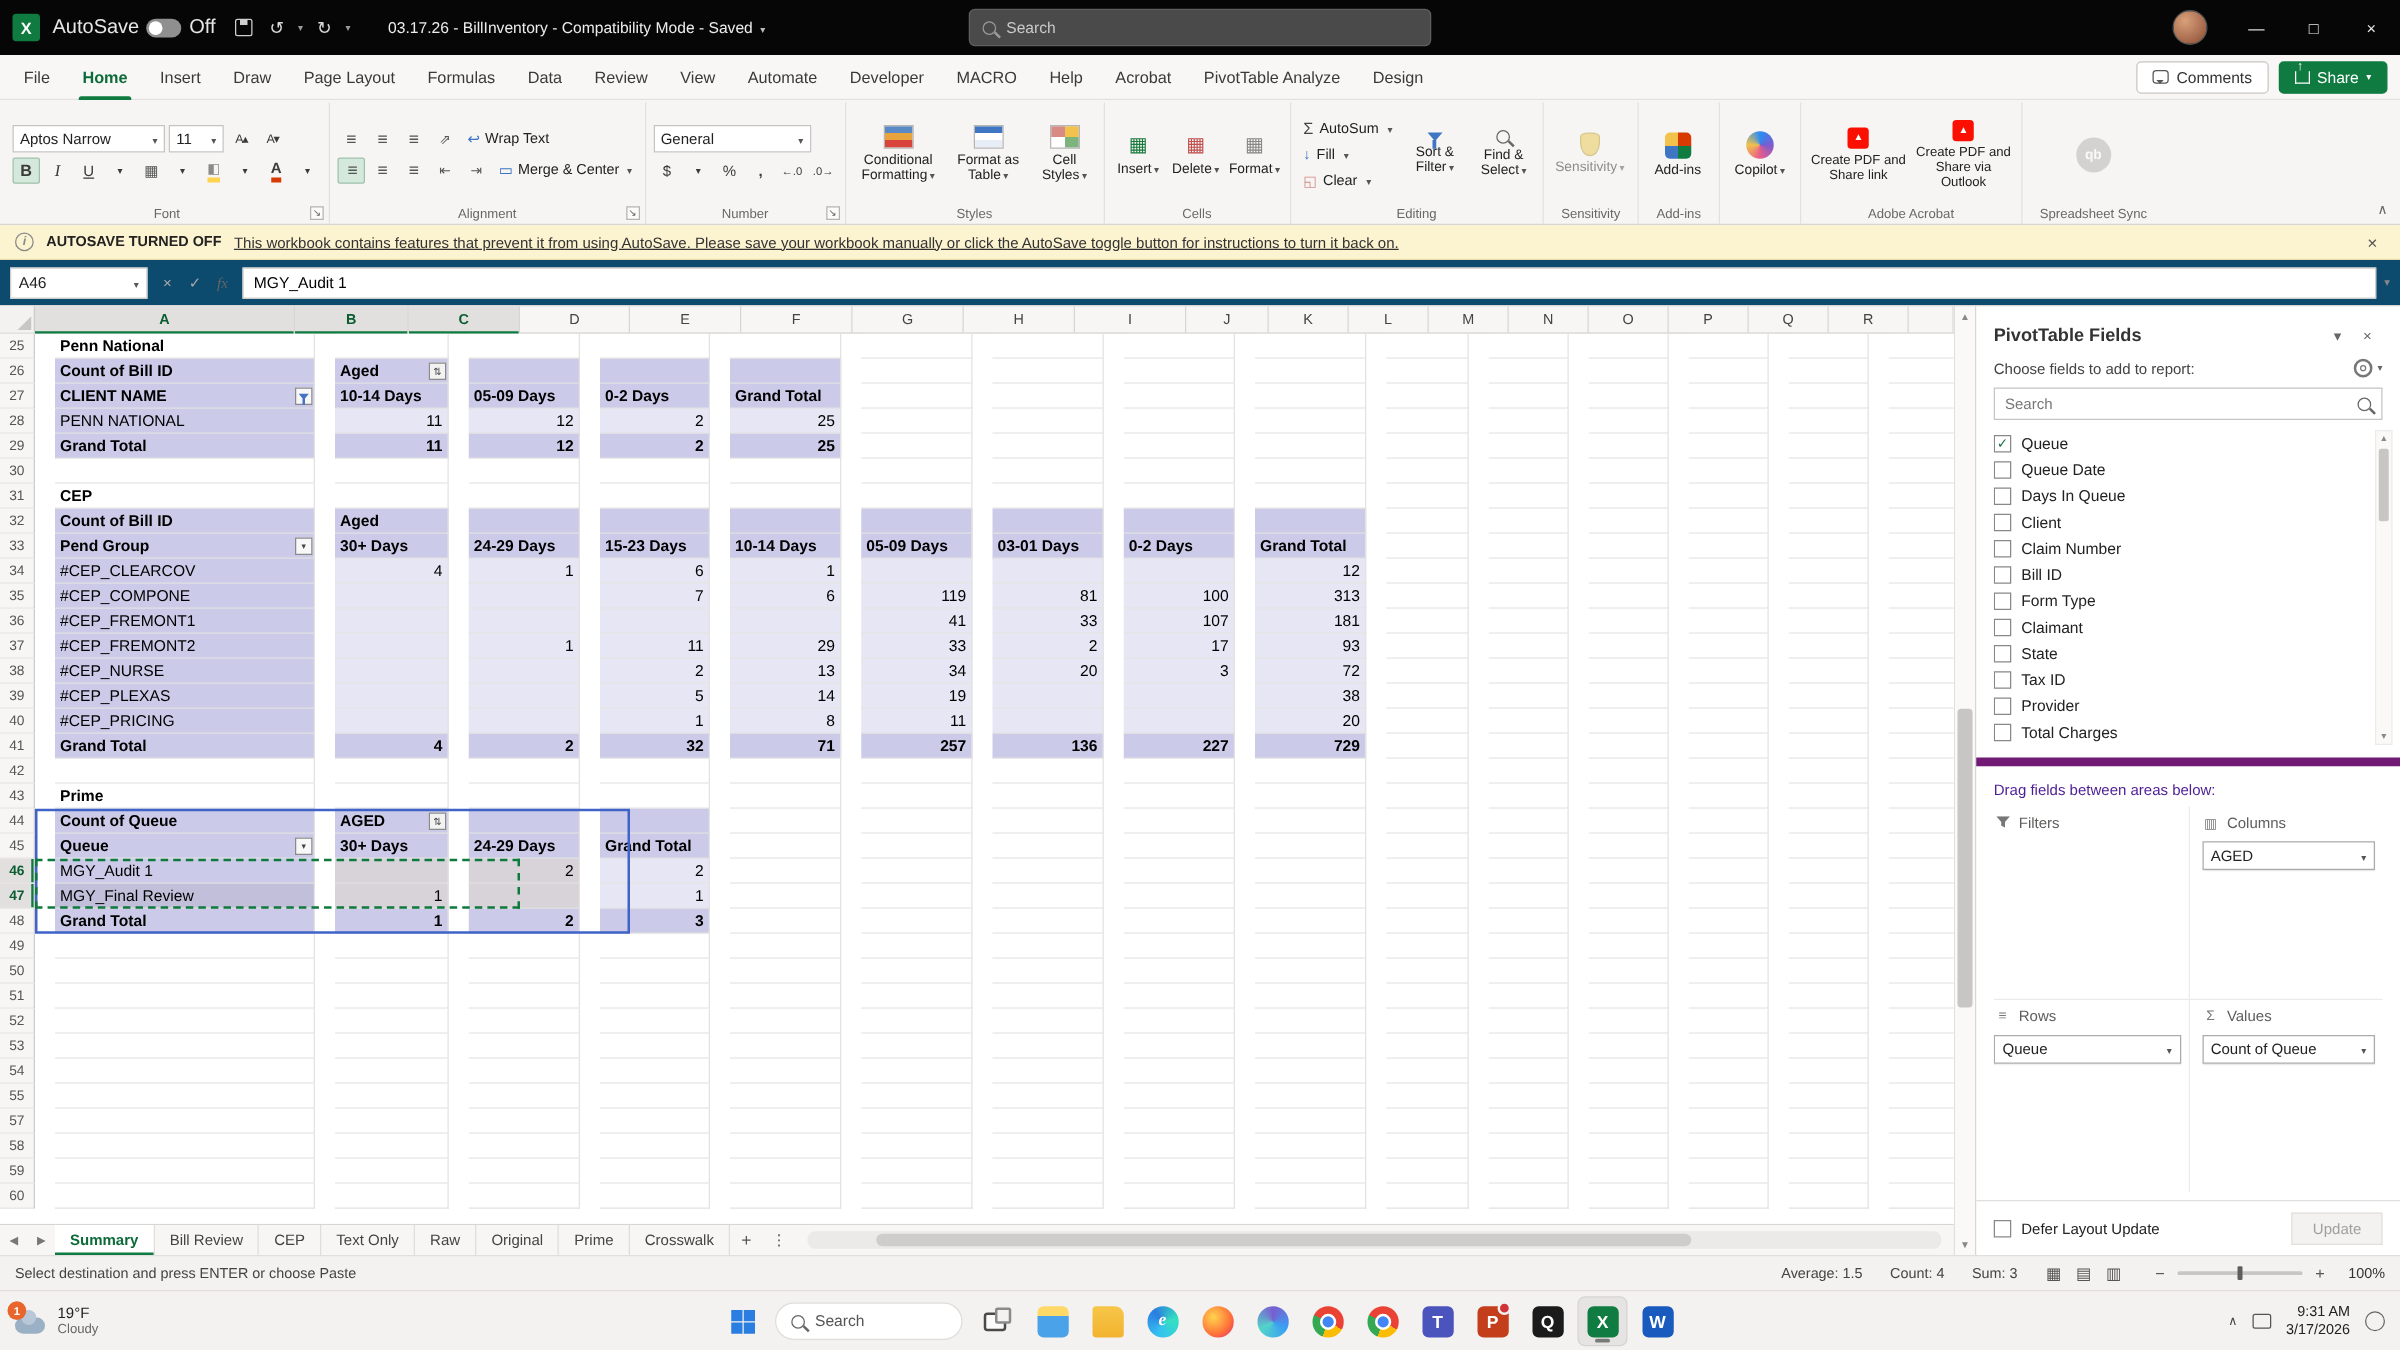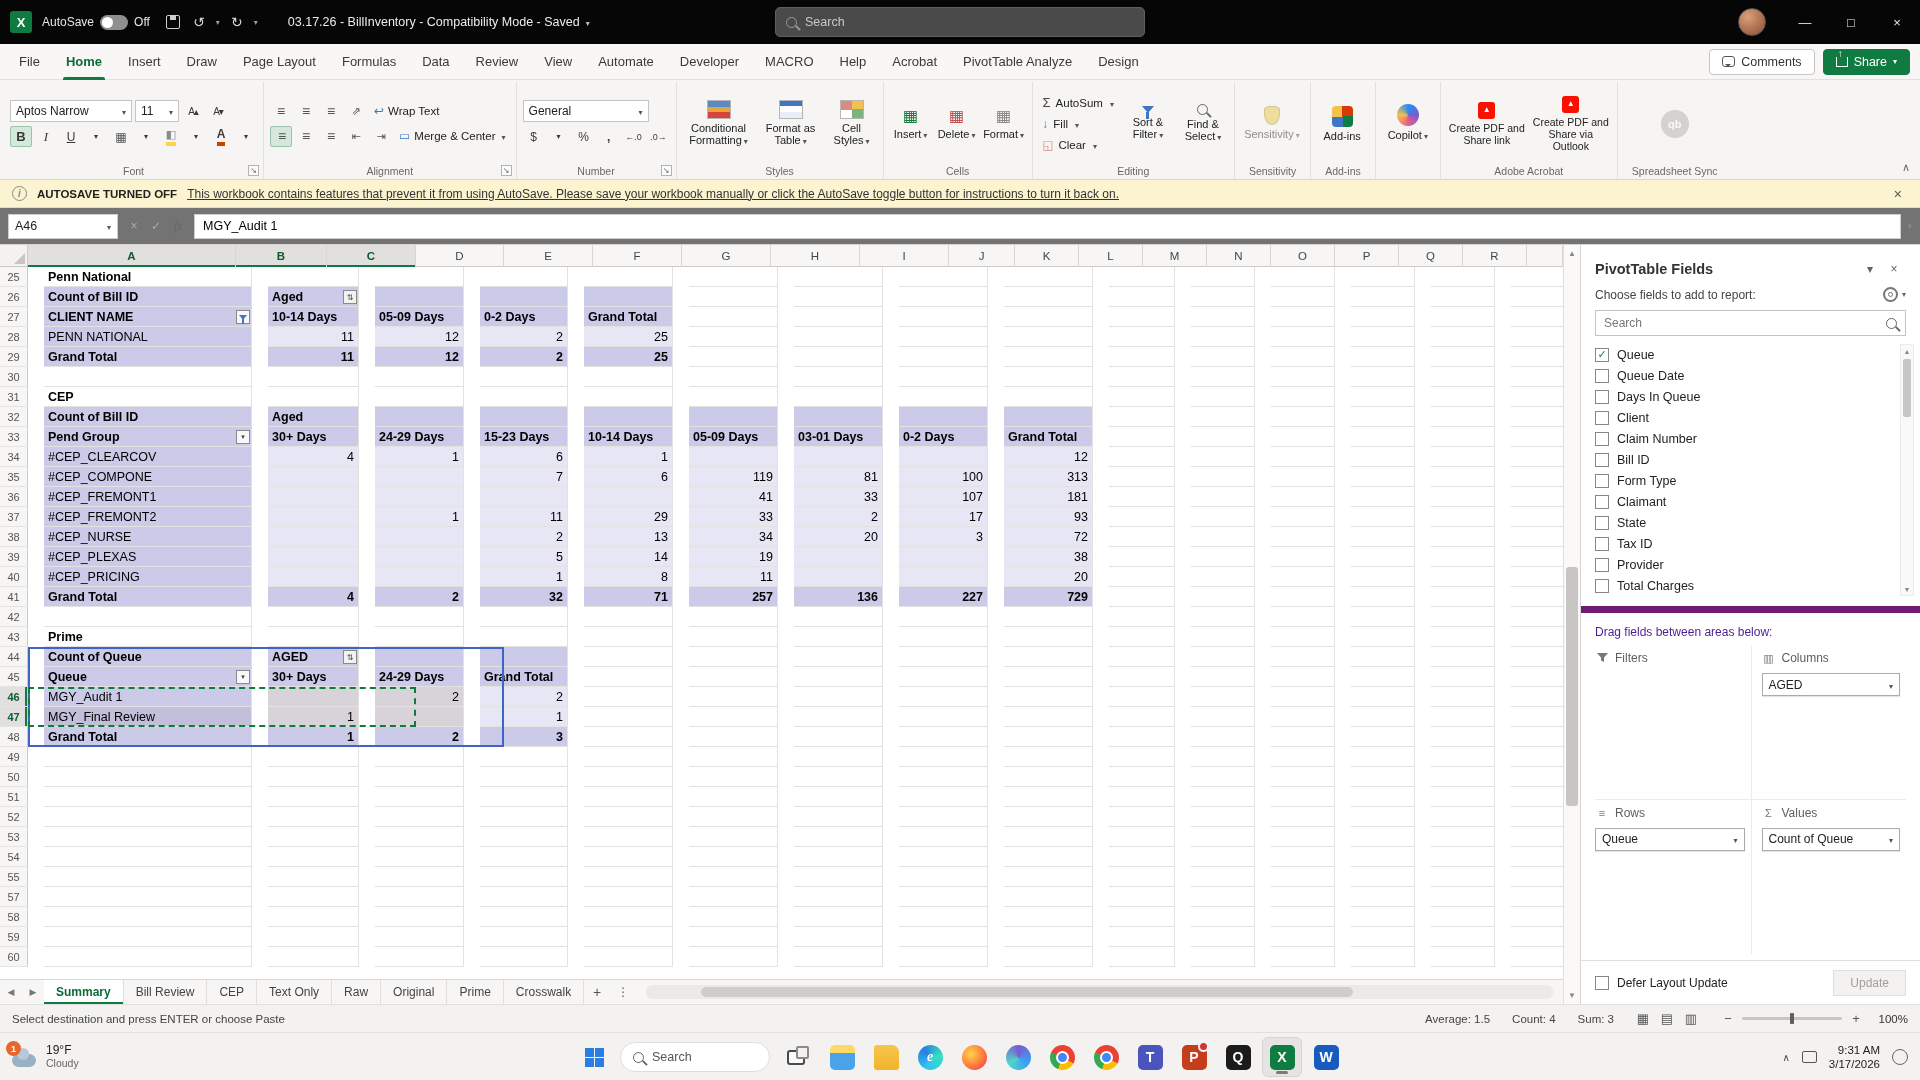--- a/index.html
+++ b/index.html
@@ -4,21 +4,21 @@
 <style>
 *{margin:0;padding:0;box-sizing:border-box;}
 html,body{width:1920px;height:1080px;overflow:hidden;}
 body{font-family:"Liberation Sans","DejaVu Sans",sans-serif;font-size:12px;color:#222;background:#fff;}
 .app{width:1920px;height:1080px;display:flex;flex-direction:column;}
 
 
 .titlebar{height:44px;background:#060606;display:flex;align-items:center;color:#e6e6e6;padding-left:10px;position:relative;flex:none;}
 .xlogo{width:22px;height:22px;background:#0f7b41;border-radius:3px;color:#fff;font-weight:bold;display:flex;align-items:center;justify-content:center;font-size:13px;margin-right:10px;}
 .xlogo::after{content:"X";}
-.autosave{display:flex;align-items:center;gap:6px;font-size:12px;margin-right:10px;}
+.autosave{display:flex;align-items:center;gap:6px;font-size:16px;margin-right:10px;}
 .switch{width:28px;height:15px;border-radius:8px;background:#8f8f8f;position:relative;display:inline-block;}
 .switch::before{content:"";position:absolute;width:11px;height:11px;border-radius:50%;background:#fff;left:2px;top:2px;}
 .tbb{height:30px;min-width:26px;display:flex;align-items:center;justify-content:center;border-radius:4px;color:#d8d8d8;font-size:14px;padding:0 3px;}
 .tbb.cv{font-size:8px;min-width:12px;color:#9a9a9a;}
 .i-undo::after{content:"↺";}
 .i-redo::after{content:"↻";}
 .saveic{width:14px;height:14px;border:1.5px solid #cfcfcf;border-radius:2px;position:relative;}
 .saveic::before{content:"";position:absolute;top:0;left:3px;right:3px;height:4px;background:#cfcfcf;}
 .doc-title{margin-left:26px;font-size:12.5px;color:#ececec;display:flex;align-items:center;gap:6px;white-space:nowrap;text-align:center;}
 .doc-title .crt2::after{content:"▾";font-size:8px;color:#bbb;}
@@ -119,21 +119,21 @@
 
 .msgbar{height:28px;background:#fcf3d0;border-bottom:1px solid #e8dcab;display:flex;align-items:center;gap:10px;padding:0 12px;flex:none;font-size:12px;}
 .infoic{width:15px;height:15px;border-radius:50%;border:1.5px solid #8a8a8a;color:#8a8a8a;font-size:10px;font-style:italic;font-weight:bold;display:flex;align-items:center;justify-content:center;flex:none;}
 .infoic::after{content:"i";}
 .msg-badge{font-weight:bold;font-size:11.5px;color:#222;}
 .msg-link{text-decoration:underline;color:#333;}
 .msg-close{margin-left:auto;color:#555;font-size:14px;padding:0 6px;}
 .msg-close::after{content:"×";}
 
 
-.fbar{height:37px;background:#737373;border-bottom:1px solid #d8d6d4;display:flex;align-items:center;padding:0 8px;gap:6px;flex:none;}
+.fbar{height:37px;background:#0c4a6e;border-bottom:1px solid #d8d6d4;display:flex;align-items:center;padding:0 8px;gap:6px;flex:none;}
 .namebox{width:110px;height:25px;background:#fff;border:1px solid #d0cecc;display:flex;align-items:center;padding:0 6px;font-size:12.5px;color:#222;}
 .namebox .crt{margin-left:auto;}
 .fxbtns{display:flex;align-items:center;gap:2px;color:#999;}
 .fxb{width:20px;height:22px;display:flex;align-items:center;justify-content:center;font-size:12px;}
 .fxb.x::after{content:"×";color:#aaa;}
 .fxb.ck::after{content:"✓";color:#aaa;}
 .fxb.fx::after{content:"fx";font-style:italic;font-family:"Liberation Serif",serif;color:#666;}
 .fxinput{flex:1;height:25px;background:#fff;border:1px solid #d0cecc;display:flex;align-items:center;padding:0 8px;font-size:12.5px;color:#000;}
 .fbar-exp{color:#888;font-size:9px;}
 .fbar-exp::after{content:"▾";}

